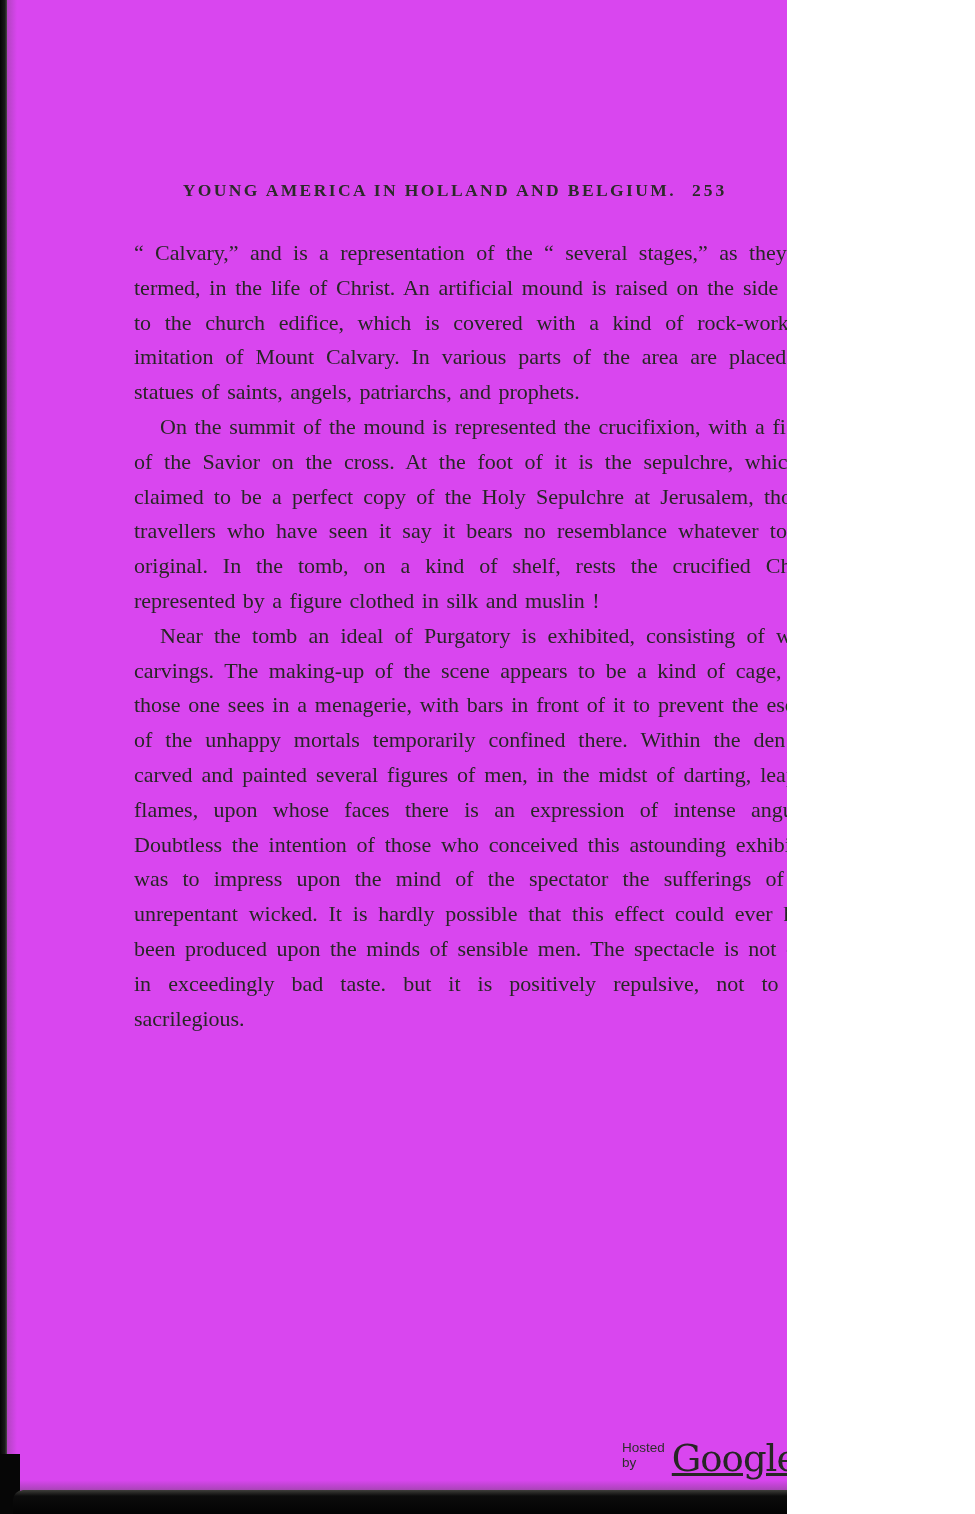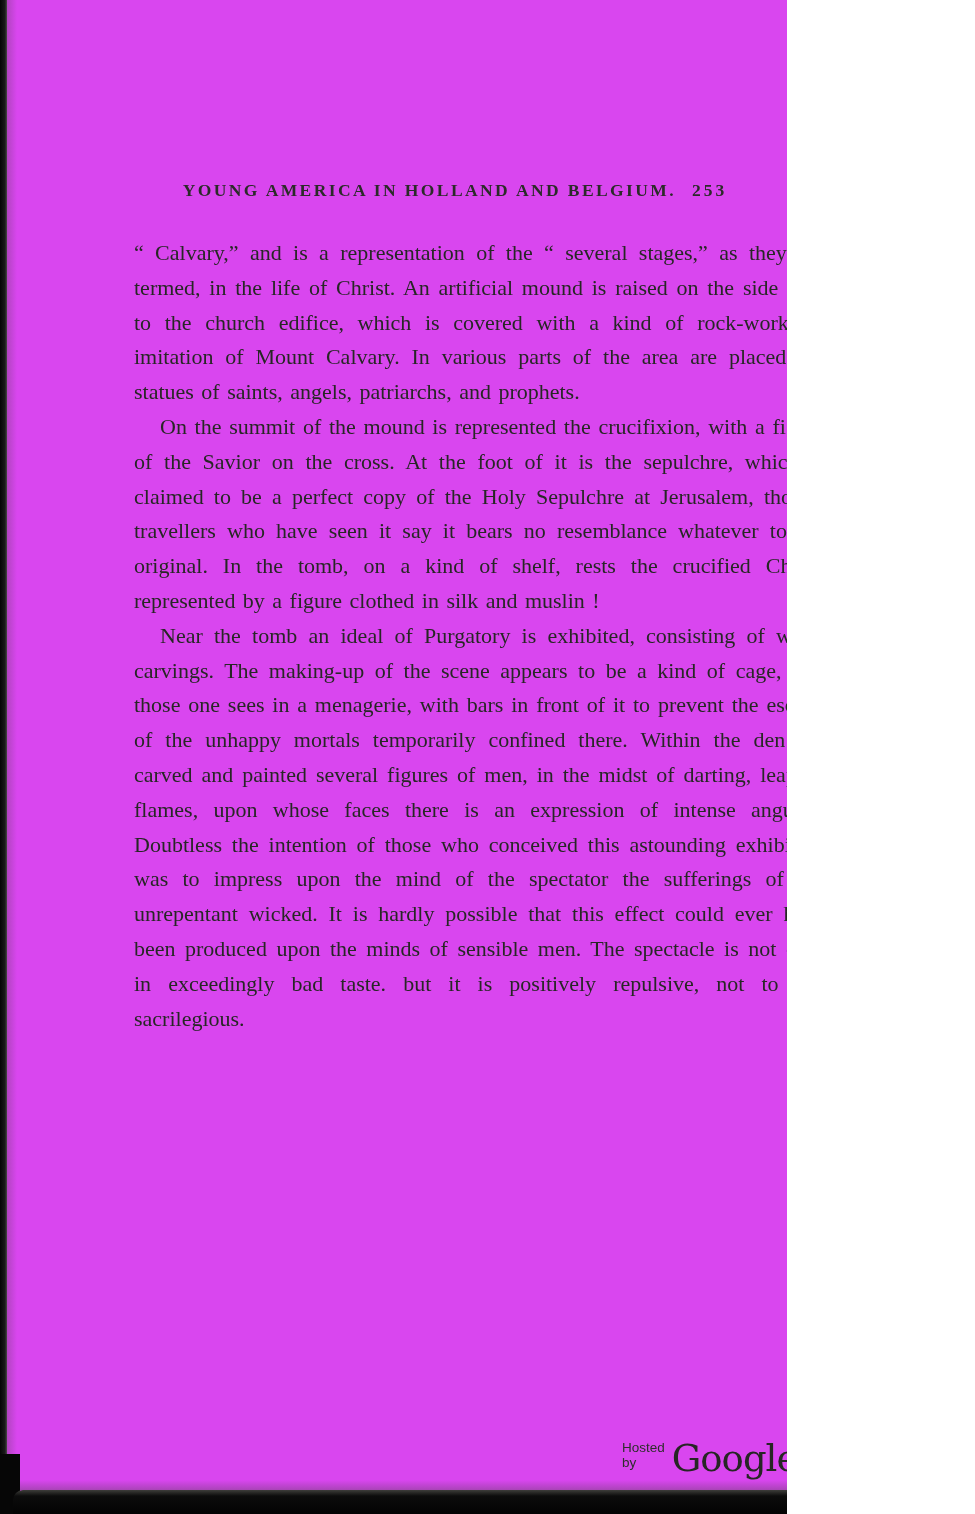--- a/index.html
+++ b/index.html
@@ -111,20 +111,21 @@
     color: #2e2e2c;
     padding-bottom: 4px;
   }
   .google-logo {
     font-family: "DejaVu Serif", serif;
     font-size: 37px;
     color: #262624;
     margin-left: 7px;
     letter-spacing: -1px;
     line-height: 1;
+    text-decoration: underline;
   }
 </style>
 </head>
 <body>
 
 <div class="scan-page">
 
   <div class="edge-left-shadow"></div>
   <div class="edge-left"></div>
   <div class="edge-bottom-shadow"></div>

